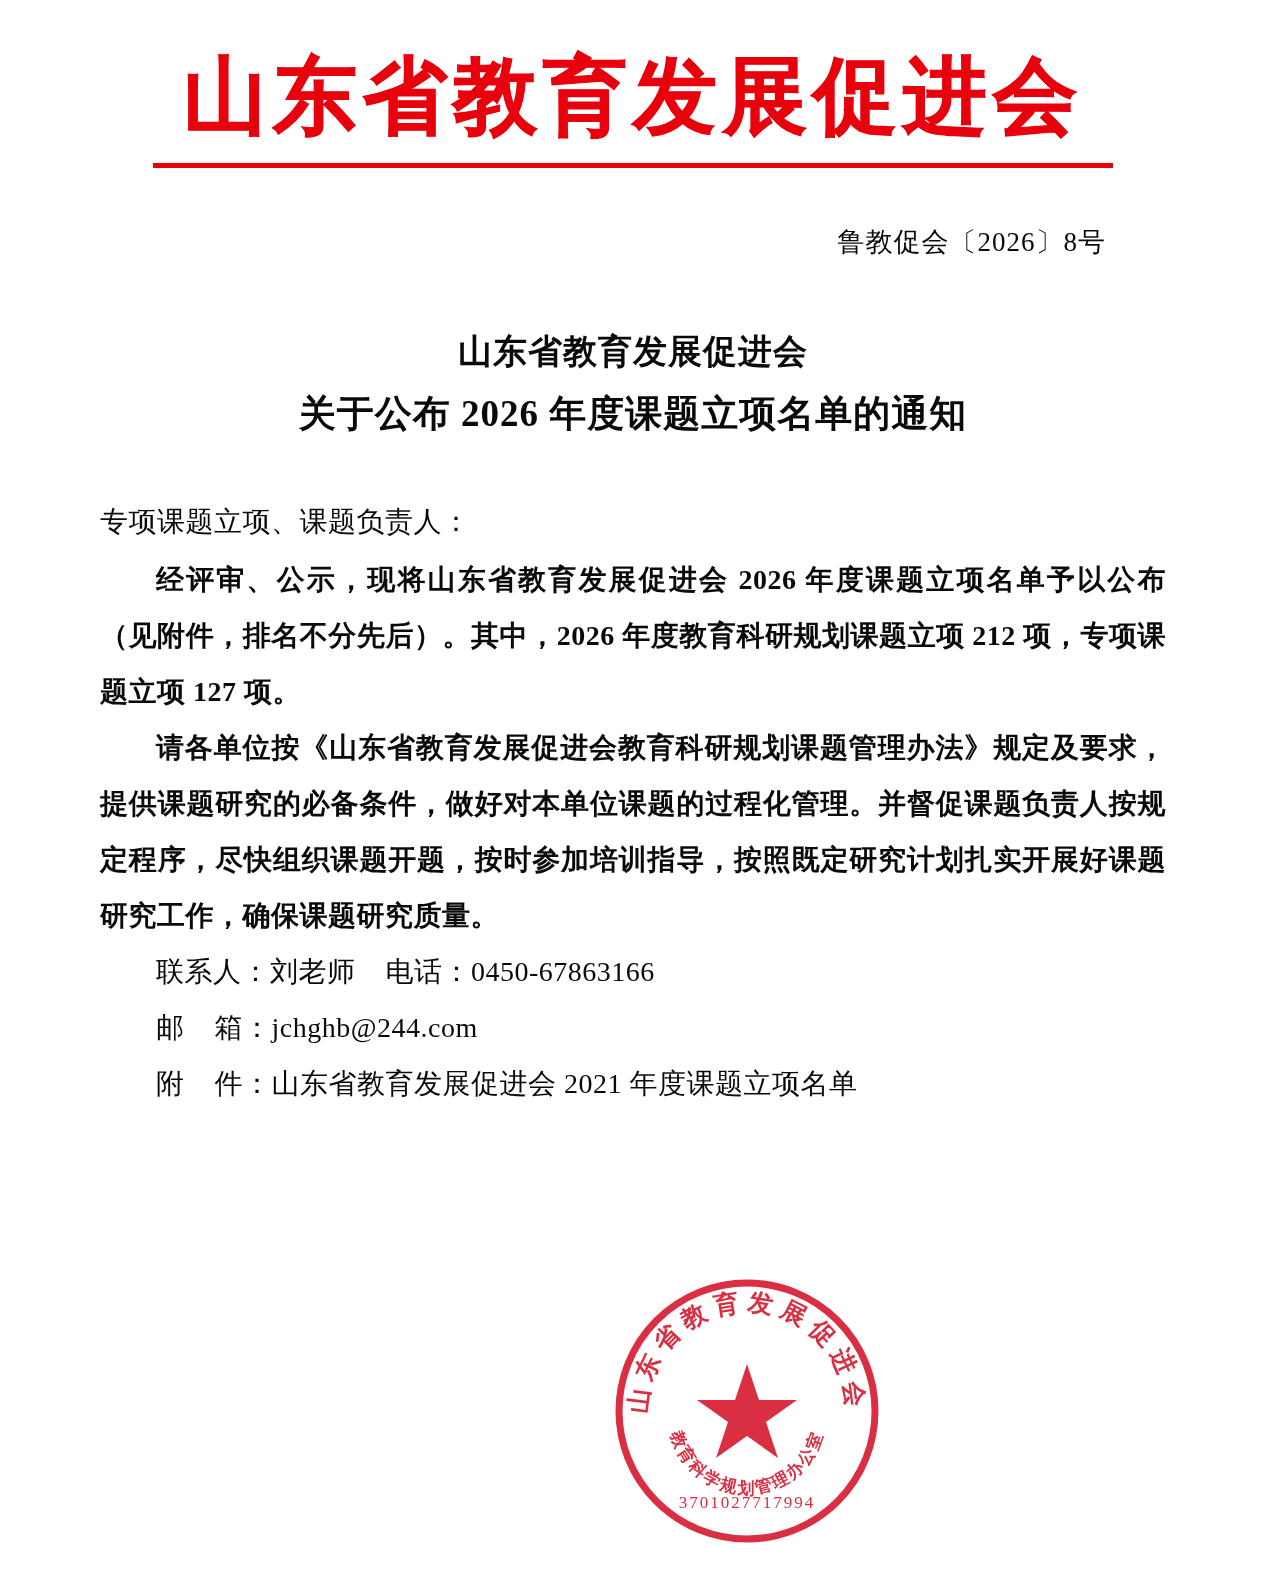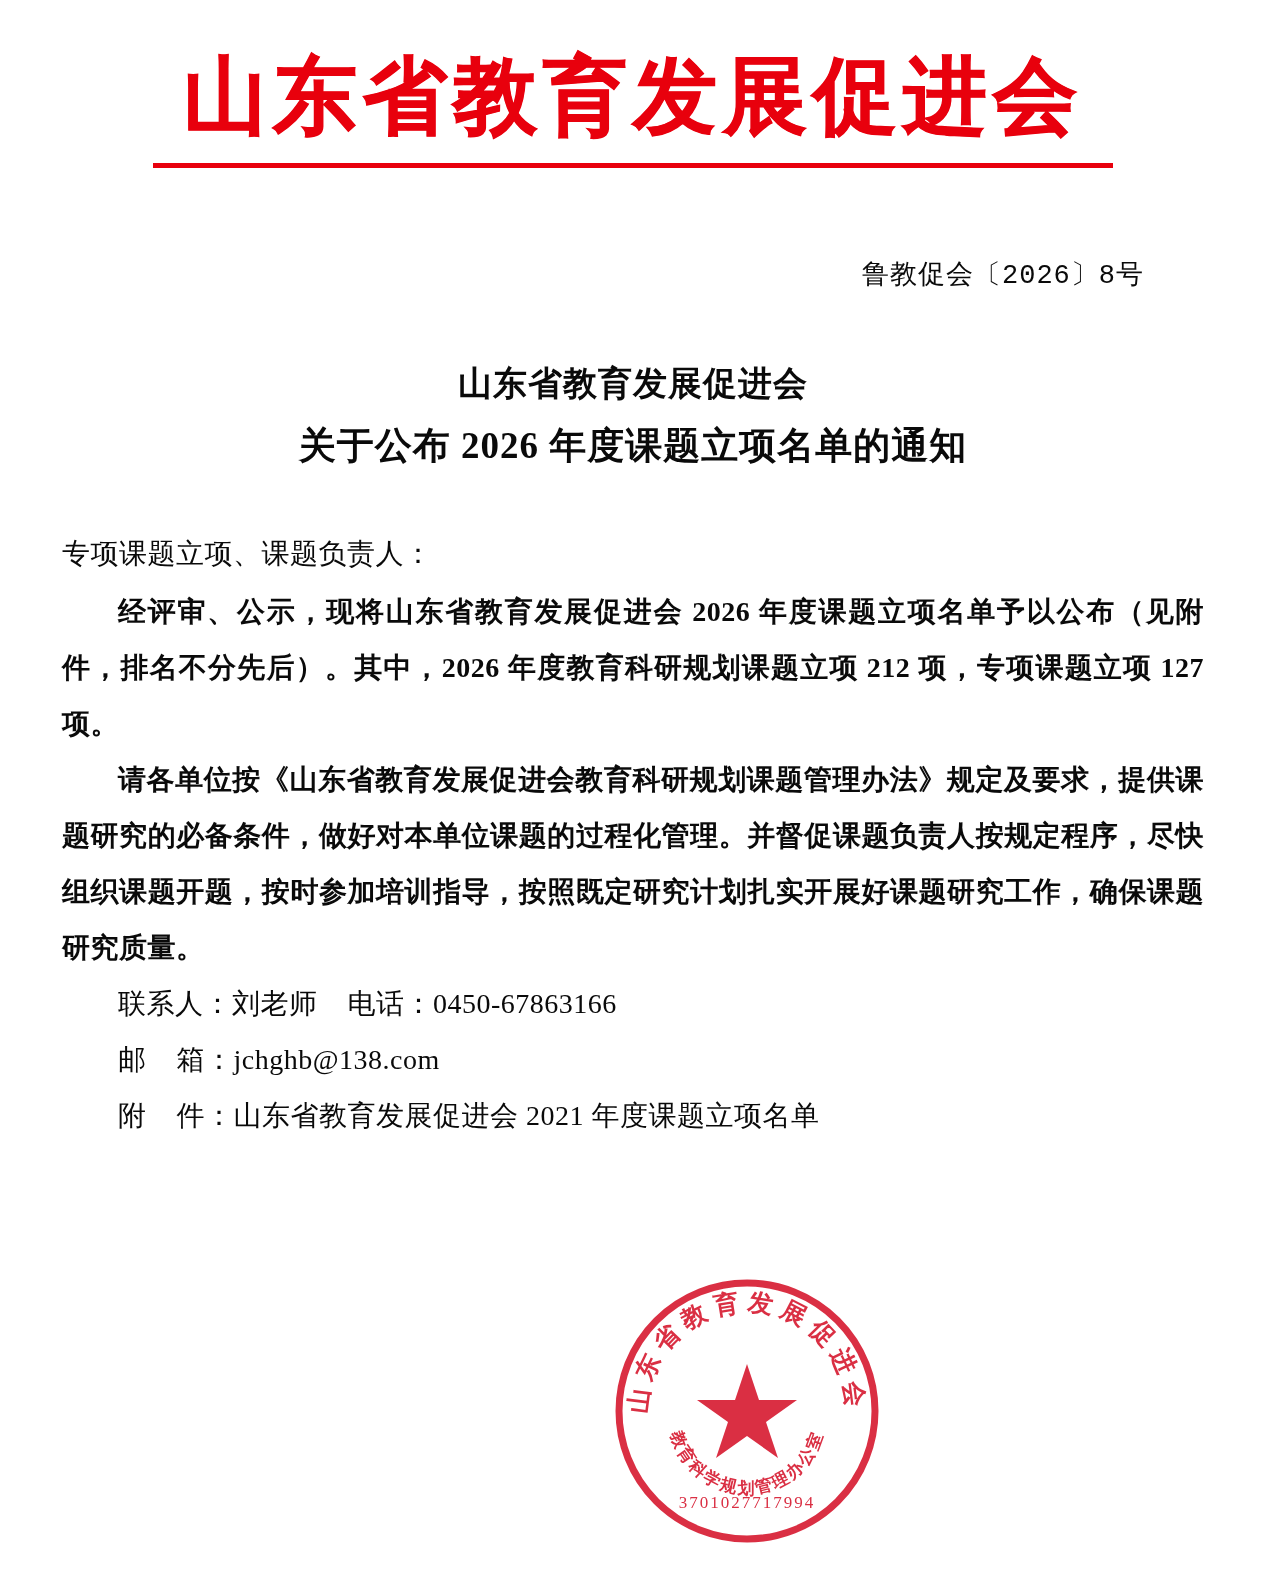--- a/index.html
+++ b/index.html
@@ -14,21 +14,21 @@
     font-family: "Liberation Serif", "DejaVu Serif", serif;
     color: #0a0a0a;
     overflow: hidden;
   }
 
   .page {
     position: relative;
     width: 1266px;
     height: 1587px;
     box-sizing: border-box;
-    padding: 0 62px;
+    padding: 0 100px;
   }
 
   
   .masthead {
     text-align: center;
     padding-top: 46px;
   }
   .masthead-title {
     color: #e8000d;
     font-family: "DejaVu Serif", "Liberation Serif", serif;
@@ -41,26 +41,26 @@
   }
   .masthead-rule {
     margin: 18px auto 0 auto;
     width: 960px;
     height: 5px;
     background: #e8000d;
   }
 
   
   .doc-number {
-    margin-top: 88px;
+    margin-top: 56px;
     text-align: right;
     padding-right: 60px;
     font-size: 27px;
     letter-spacing: 1px;
-    font-family: Liberation Mono, monospace;
+    font-family: Liberation Serif, serif;
   }
 
   
   .doc-title {
     margin-top: 62px;
     text-align: center;
     font-weight: bold;
     font-size: 34px;
     line-height: 1.75;
     letter-spacing: 1px;
@@ -132,21 +132,21 @@
   <div class="doc-title">
     <div class="line1">山东省教育发展促进会</div>
     <div class="line2">关于公布 2026 年度课题立项名单的通知</div>
   </div>
 
   <div class="body-block">
     <div class="salutation">专项课题立项、课题负责人：</div>
     <div class="para">经评审、公示，现将山东省教育发展促进会 2026 年度课题立项名单予以公布（见附件，排名不分先后）。其中，2026 年度教育科研规划课题立项 212 项，专项课题立项 127 项。</div>
     <div class="para">请各单位按《山东省教育发展促进会教育科研规划课题管理办法》规定及要求，提供课题研究的必备条件，做好对本单位课题的过程化管理。并督促课题负责人按规定程序，尽快组织课题开题，按时参加培训指导，按照既定研究计划扎实开展好课题研究工作，确保课题研究质量。</div>
     <div class="contact-line">联系人：刘老师    电话：0450-67863166</div>
-    <div class="contact-line">邮    箱：jchghb@138.com</div>
+    <div class="contact-line">邮    箱：jchghb@244.com</div>
     <div class="contact-line">附    件：山东省教育发展促进会 2021 年度课题立项名单</div>
   </div>
 
   <div class="seal">
     <svg viewBox="0 0 270 270" width="270" height="270" aria-hidden="true">
       <defs>
         <path id="sealOuterArc" d="M 35,135 A 100,100 0 1 1 235,135"></path>
         <path id="sealInnerArc" d="M 58,152 A 78,78 0 0 0 212,152"></path>
       </defs>
       <circle cx="135" cy="135" r="128" fill="none" stroke="#d5132a" stroke-width="7"></circle>

